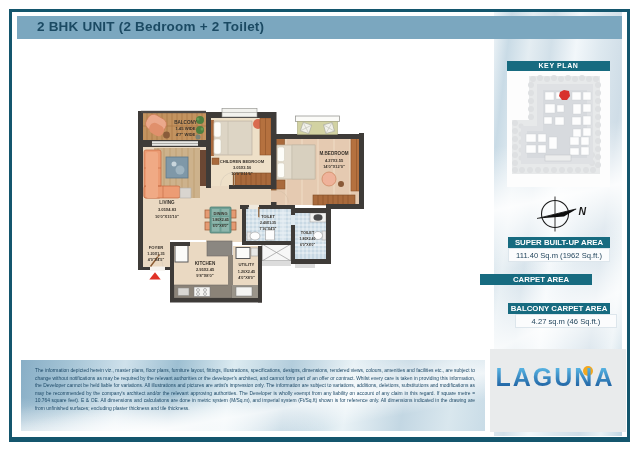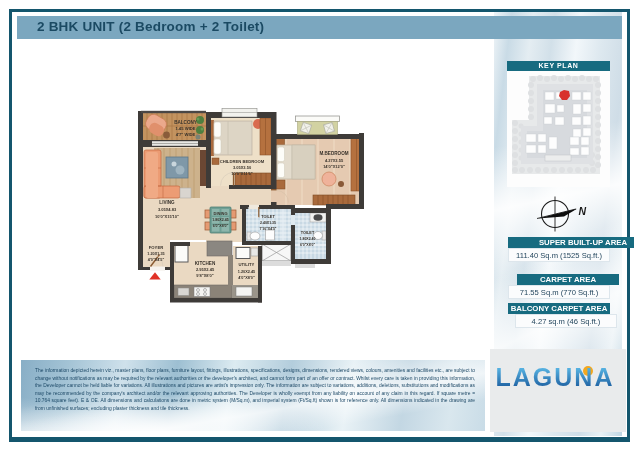--- a/index.html
+++ b/index.html
@@ -134,27 +134,26 @@
 <svg width="60" height="40" viewBox="0 0 60 40">
   <circle cx="19" cy="19" r="13.5" fill="none" stroke="#1d1d1d" stroke-width="1.1"></circle>
   <line x1="19" y1="1.5" x2="19" y2="36.5" stroke="#1d1d1d" stroke-width="0.9"></line>
   <line x1="1" y1="23.5" x2="40" y2="14" stroke="#1d1d1d" stroke-width="0.9"></line>
   <path d="M2 23.5 L41 13.8 L26 17.5 Z" fill="#0d0d0d"></path>
   <path d="M2 23.5 L41 13.8 L28 21.5 Z" fill="#0d0d0d"></path>
   <text x="42.5" y="20" font-size="10.5" font-weight="bold" font-style="italic" fill="#1d1d1d" font-family="Liberation Sans">N</text>
 </svg>
 </div>
 
-<div class="abs" style="left:508px;top:237px;width:102px;height:11px;background:#176b80;color:#fff;font-size:7.8px;font-weight:bold;text-align:center;line-height:11.5px;padding-left:24px;">SUPER BUILT-UP AREA</div>
-
-<div class="abs" style="left:508px;top:248px;width:102px;height:14px;background:#fbfcfd;border:0.5px solid #dde6ec;box-sizing:border-box;color:#25475e;font-size:7.6px;text-align:center;line-height:13px;">111.40 Sq.m (1525 Sq.ft.)</div>
-
-<div class="abs" style="left:517px;top:274px;width:102px;height:11px;background:#176b80;color:#fff;font-size:7.8px;font-weight:bold;text-align:center;line-height:11.5px;">CARPET AREA</div>
-
-<div class="abs" style="left:508px;top:285px;width:102px;height:14px;background:#fbfcfd;border:0.5px solid #dde6ec;box-sizing:border-box;color:#25475e;font-size:7.6px;text-align:center;line-height:13px;">71.55 Sq.m (770 Sq.ft.)</div>
+<div class="abs" style="left:508px;top:237px;width:102px;height:11px;background:#176b80;color:#fff;font-size:7.8px;font-weight:bold;text-align:center;line-height:11.5px;">SUPER BUILT-UP AREA</div>
+
+<div class="abs" style="left:508px;top:248px;width:102px;height:14px;background:#fbfcfd;border:0.5px solid #dde6ec;box-sizing:border-box;color:#25475e;font-size:7.6px;text-align:center;line-height:13px;">111.40 Sq.m (1962 Sq.ft.)</div>
+
+<div class="abs" style="left:480px;top:274px;width:102px;height:11px;background:#176b80;color:#fff;font-size:7.8px;font-weight:bold;text-align:center;line-height:11.5px;padding-left:10px;">CARPET AREA</div>
+
 
 <div class="abs" style="left:508px;top:303px;width:102px;height:11px;background:#176b80;color:#fff;font-size:7.8px;font-weight:bold;text-align:center;line-height:11.5px;">BALCONY CARPET AREA</div>
 
 <div class="abs" style="left:508px;top:314px;width:102px;height:14px;background:#fbfcfd;border:0.5px solid #dde6ec;box-sizing:border-box;color:#25475e;font-size:7.6px;text-align:center;line-height:13px;margin-left:7px;">4.27 sq.m (46 Sq.ft.)</div>
 
 <div class="abs" style="left:490px;top:349px;width:136px;height:83px;background:#e9ebec;"></div>
 
 
 <div class="abs" style="left:583px;top:366px;width:10px;height:10px;border-radius:50%;background:#f2a71f;"></div>
 

